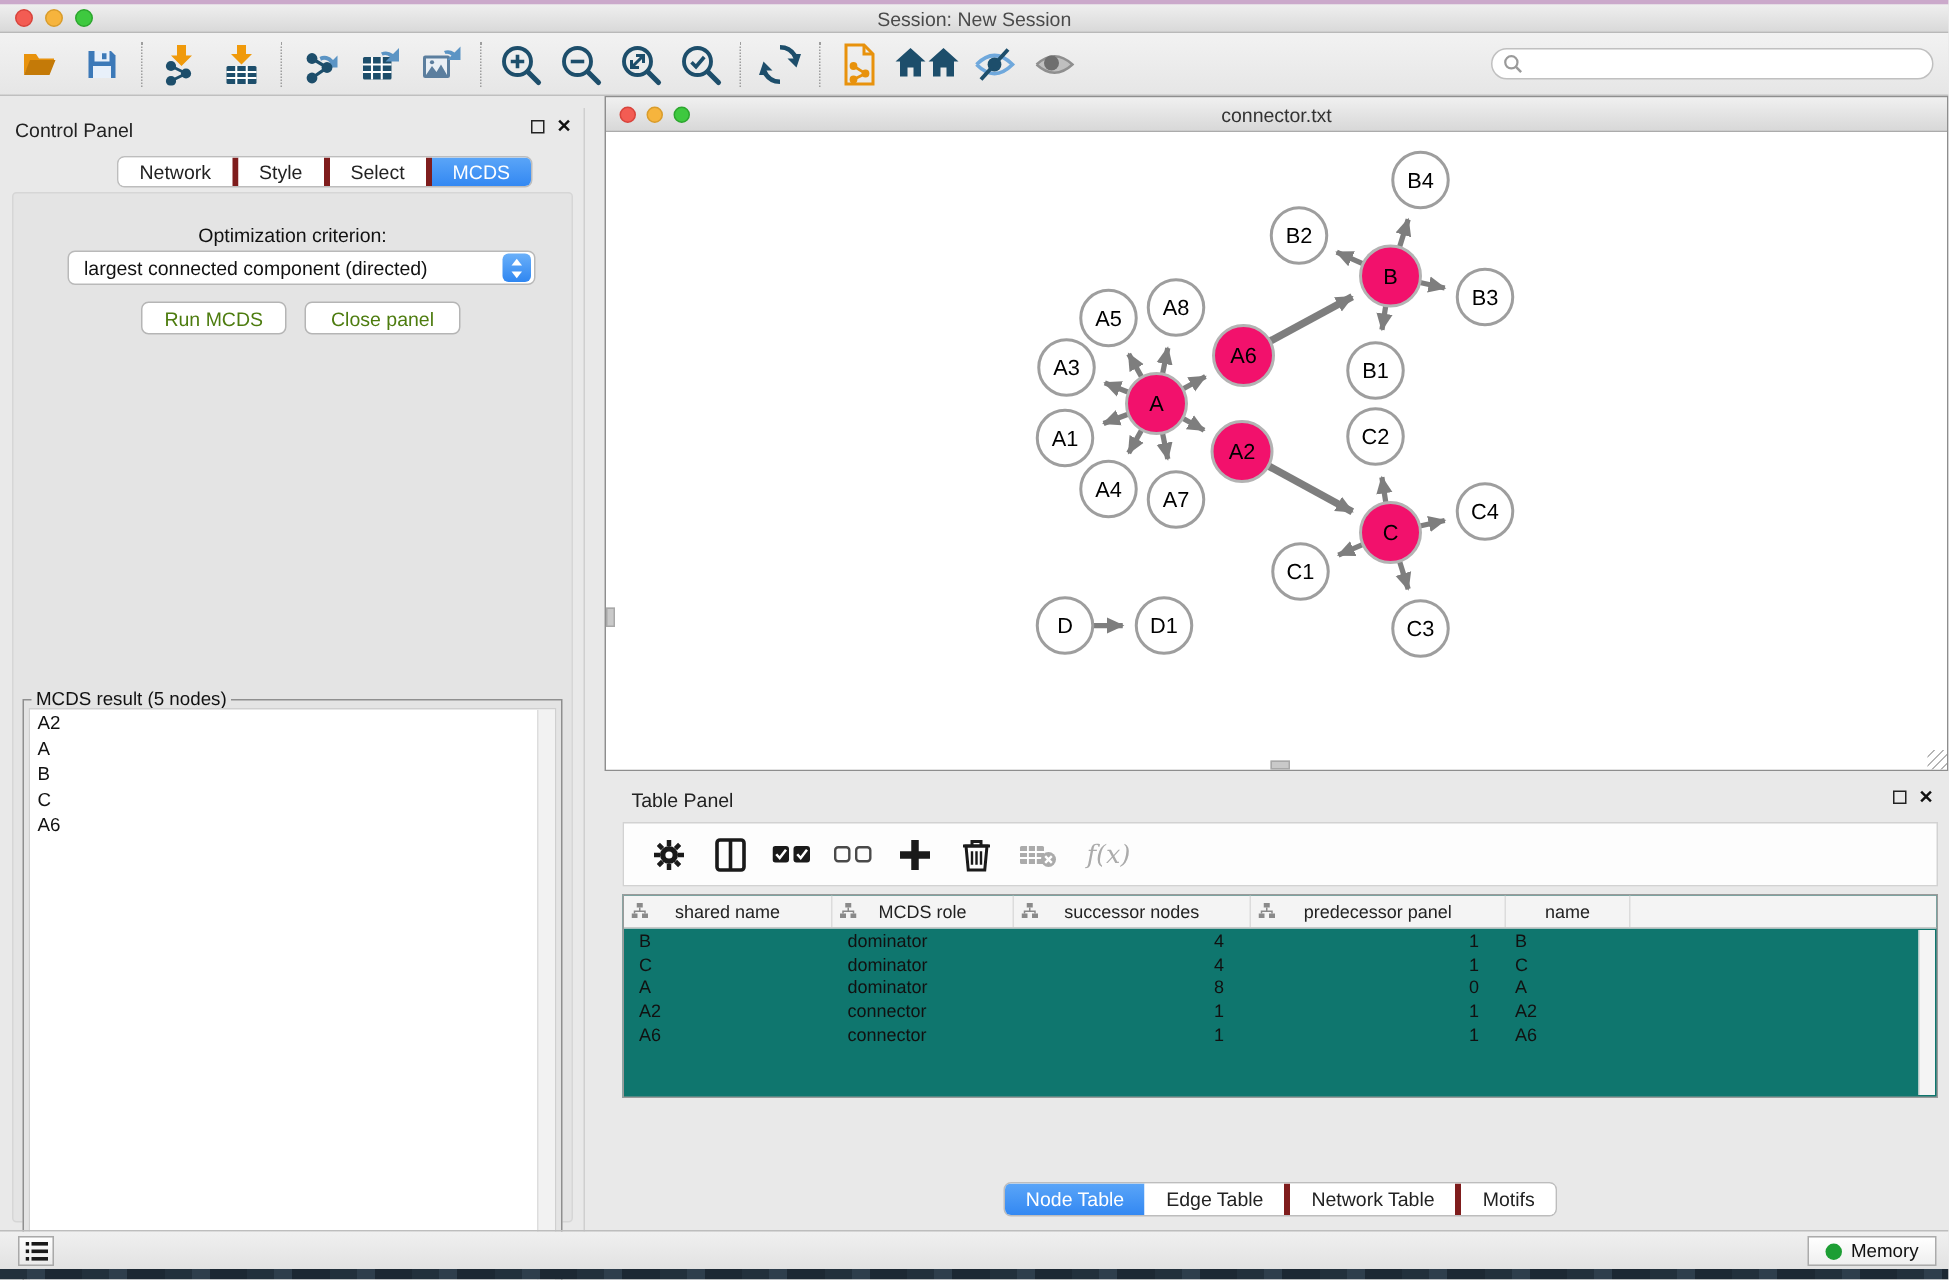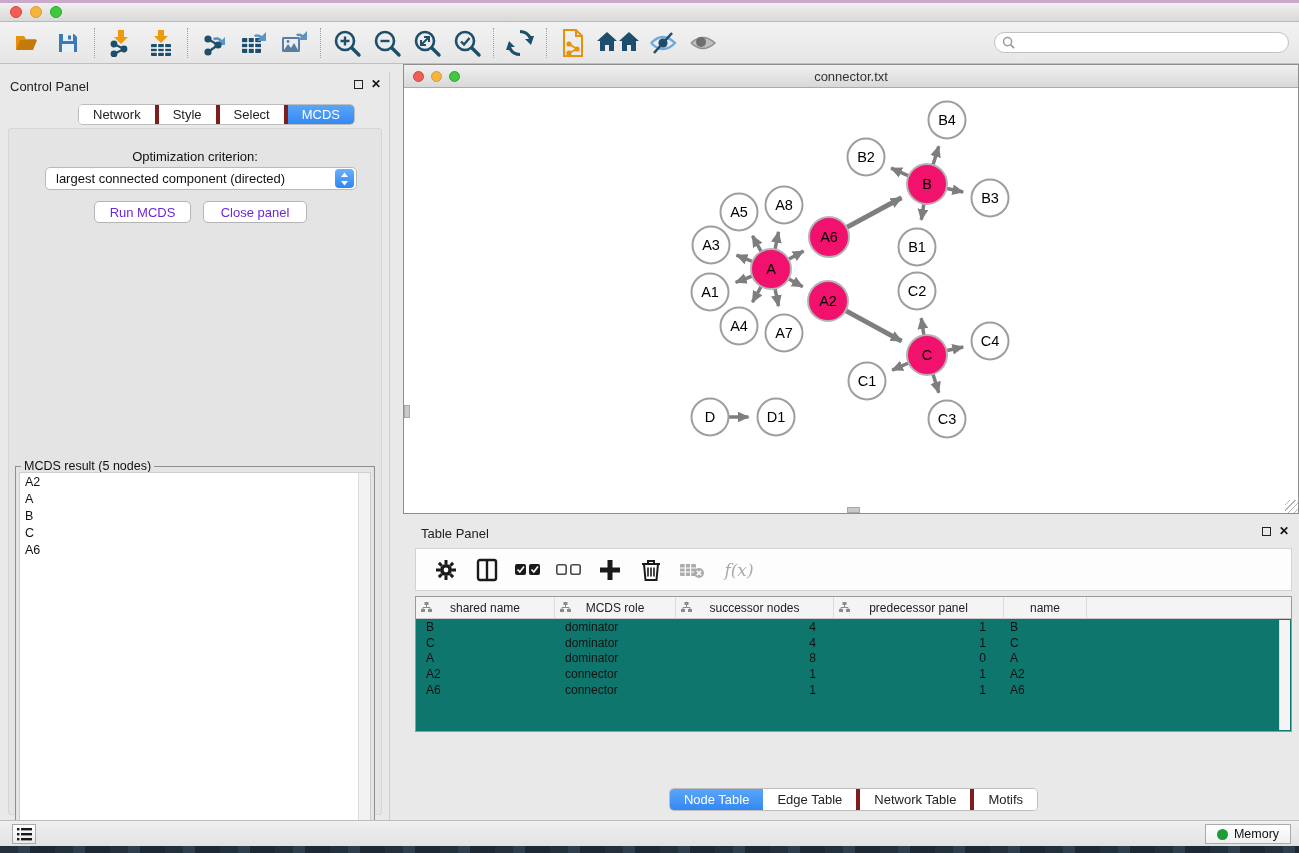--- a/index.html
+++ b/index.html
@@ -45,21 +45,21 @@
   #cp-content { position:absolute; left:8px; top:56px; width:374px; height:687px;
     background:#E4E4E4; border:1px solid #D6D6D6; border-radius:3px; }
   #opt-label { position:absolute; left:0; width:100%; top:20px; text-align:center; font-size:13px; color:#111; }
   #opt-dropdown { position:absolute; left:36px; top:38px; width:312px; height:23px; background:#fff;
     border:1px solid #B9B9B9; border-radius:5px; display:flex; align-items:center; }
   #opt-dropdown .dd-text { flex:1; font-size:13px; padding-left:10px; color:#111; white-space:nowrap; }
   .dd-stepper { width:19px; height:19px; margin-right:2px; border-radius:4px;
     background:linear-gradient(#6AB0F9,#2F86F1); display:flex; flex-direction:column;
     align-items:center; justify-content:center; gap:1px; }
   .btn { position:absolute; height:22px; background:#fff; border:1px solid #B5B5B5; border-radius:5px;
-    font-size:13px; color:#6d28d9; display:flex; align-items:center; justify-content:center; }
+    font-size:13px; color:#4d7c0f; display:flex; align-items:center; justify-content:center; }
   #run-btn { left:85px; top:72px; width:97px; }
   #close-btn { left:194px; top:72px; width:104px; }
   #result-box { position:absolute; left:6px; top:337px; width:360px; height:432px;
     border:1px solid #8F8F8F; background:#E4E4E4; }
   #result-legend { position:absolute; left:5px; top:-8px; background:#E4E4E4; padding:0 3px;
     font-size:12.5px; color:#111; }
   #result-list { position:absolute; left:3px; top:5px; right:3px; bottom:3px; background:#fff;
     border:1px solid #CFCFCF; overflow:hidden; }
   #result-scroll { position:absolute; right:0; top:0; bottom:0; width:12px; background:#F2F2F2;
     border-left:1px solid #DDD; }
@@ -119,20 +119,21 @@
 </head>
 <body>
 
 <div id="desktop-top"></div>
 <div id="titlebar">
   <span class="lights">
     <span class="tl-dot tl-red"></span>
     <span class="tl-dot tl-yellow"></span>
     <span class="tl-dot tl-green"></span>
   </span>
+  <span class="title">Session: New Session</span>
 </div>
 
 <div id="toolbar">
   <span style="width:8px"></span>
   <span class="tb-icon">
     <svg width="28" height="24" viewBox="0 0 28 24">
         <path d="M2 5 h8 l2 3 h10 v3 H6 L2 19 Z" fill="#E8920C"></path>
         <path d="M2 5 v14 L6 9 h17 l-4 10 H2" fill="#C47A08"></path>
       </svg>
   </span>

